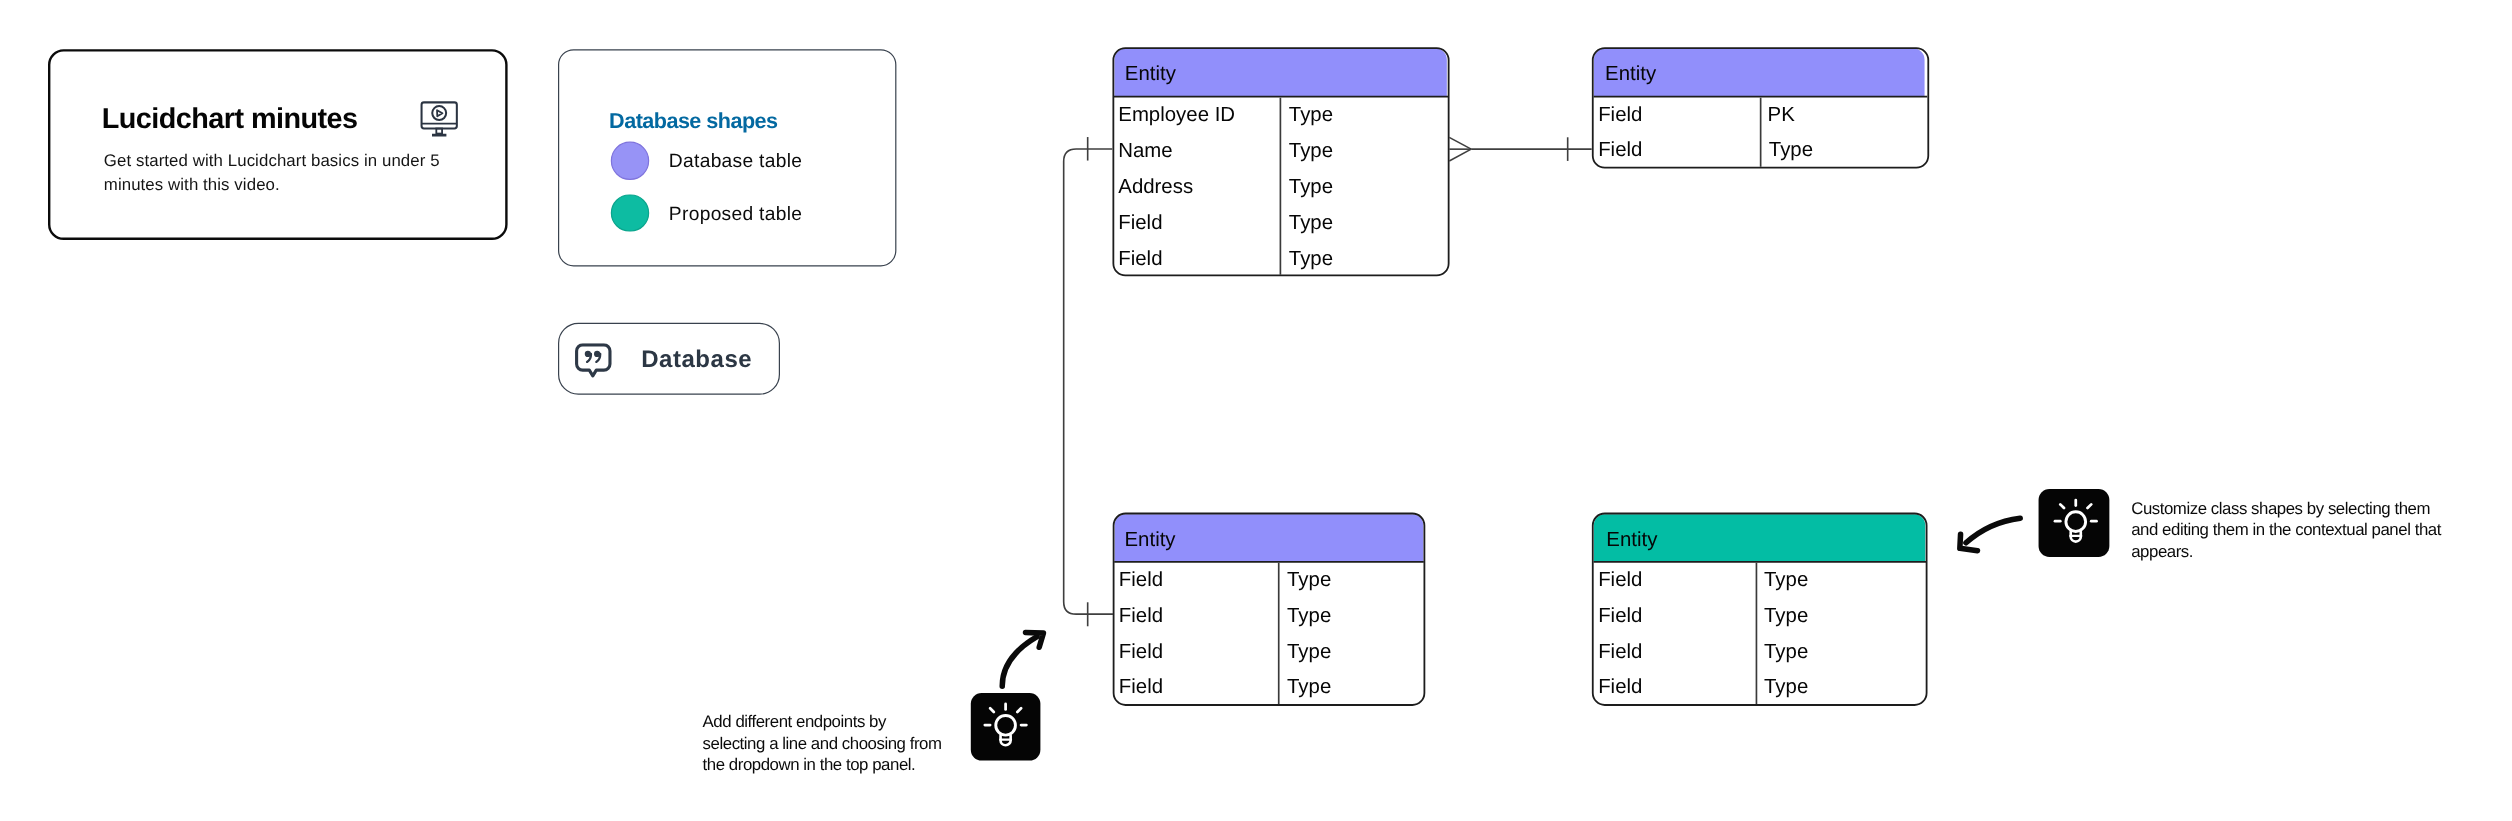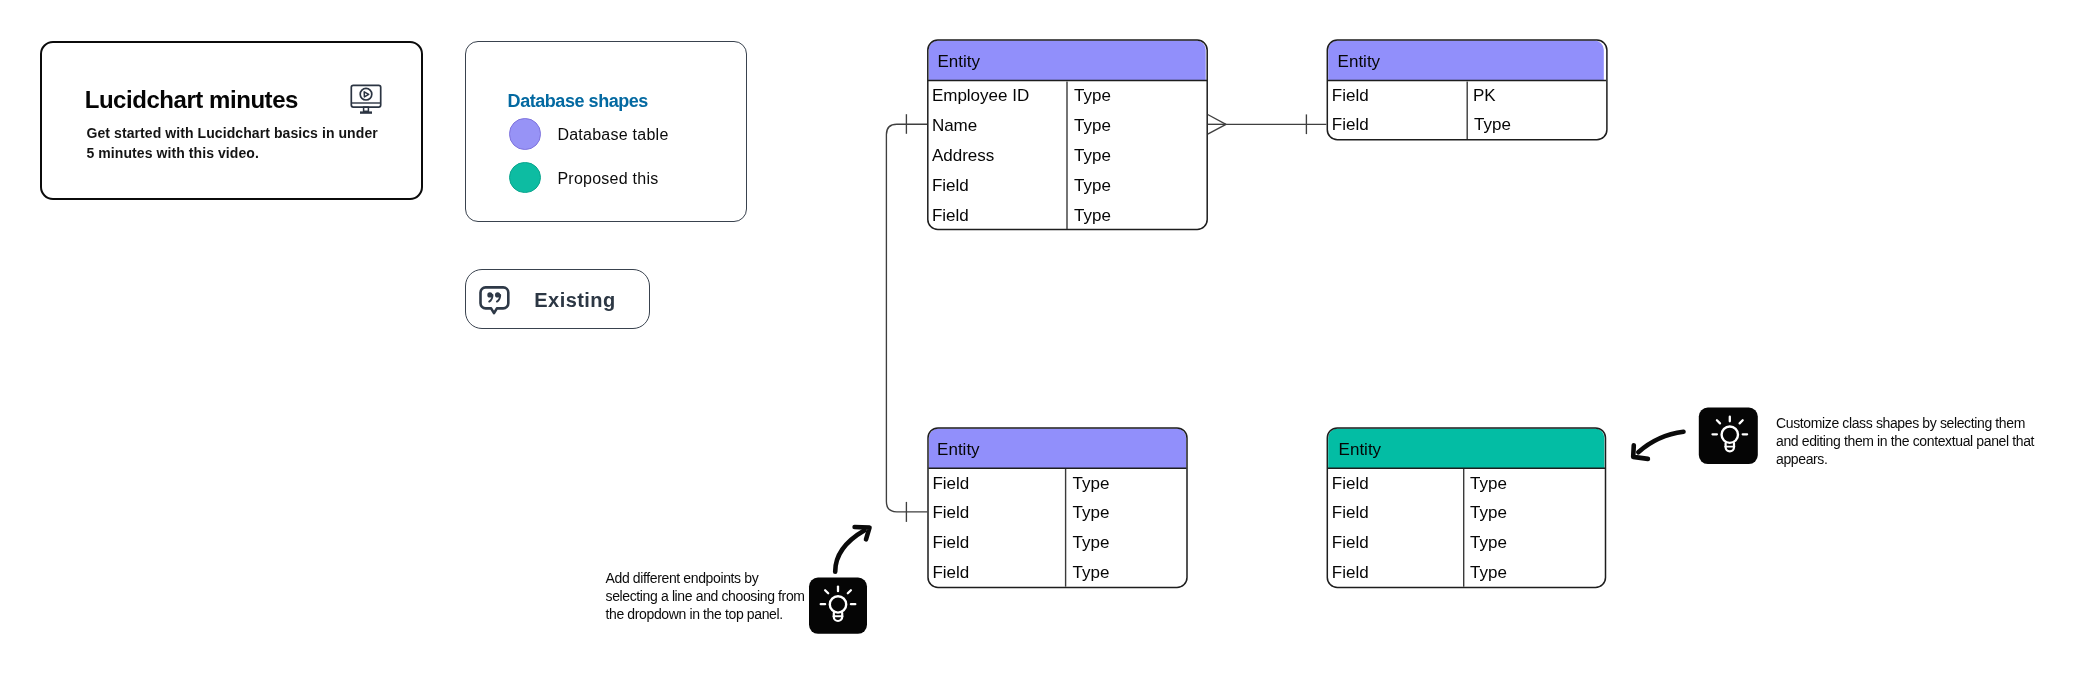--- a/index.html
+++ b/index.html
@@ -118,45 +118,45 @@
       <line x1="1742.7" y1="420.3" x2="1739.6" y2="423.4" stroke-width="2.3"></line>
       <line x1="1712.5" y1="434.3" x2="1716.9" y2="434.3" stroke-width="2.3"></line>
       <line x1="1742.7" y1="434.3" x2="1747.1" y2="434.3" stroke-width="2.3"></line>
     </g>
   </g>
   </g>
 </svg>
 
 <div class="abs" style="left:40px;top:41px;width:383px;height:159px;box-sizing:border-box;border:2.2px solid #0b0b0b;border-radius:13px;"></div>
 <div class="abs" style="left:84.7px;top:85.5px;font-size:24px;letter-spacing:-0.45px;font-weight:bold;color:#050505;">Lucidchart minutes</div>
-<div class="abs" style="left:86.5px;top:122.6px;width:302px;font-size:14px;letter-spacing:0.08px;line-height:20px;color:#141414;font-weight:bold;">Get started with Lucidchart basics in under 5 minutes with this video.</div>
+<div class="abs" style="left:86.5px;top:122.6px;width:302px;font-size:14px;letter-spacing:0.08px;line-height:20px;color:#141414;">Get started with Lucidchart basics in under 5 minutes with this video.</div>
 <svg class="abs" style="left:349.5px;top:84px" width="32" height="31" viewBox="0 0 32 31">
   <g stroke="#2b3442" fill="none">
     <rect x="1.3" y="1.3" width="29.4" height="21.8" rx="2" stroke-width="1.7"></rect>
     <line x1="1.3" y1="19" x2="30.7" y2="19" stroke-width="1.4"></line>
     <rect x="13.6" y="23.1" width="4.8" height="4.2" stroke-width="1.5"></rect>
     <line x1="10" y1="28.6" x2="22" y2="28.6" stroke-width="2.4"></line>
     <circle cx="16" cy="10.2" r="5.8" stroke-width="1.7"></circle>
     <path d="M 14.2,7.8 L 18.7,10.4 L 14.4,12.9 Z" stroke-width="1.5" stroke-linejoin="round"></path>
   </g>
 </svg>
 
 <div class="abs" style="left:465px;top:41px;width:282px;height:181px;box-sizing:border-box;border:1.4px solid #39424e;border-radius:13px;"></div>
 <div class="abs" style="left:507.6px;top:73.9px;font-size:18px;letter-spacing:-0.45px;font-weight:bold;color:#0369a1;margin-top:17px;">Database shapes</div>
 <div class="abs" style="left:509.2px;top:118px;width:31.5px;height:31.5px;border-radius:50%;background:#9793f6;box-sizing:border-box;border:1px solid #7f74dd;"></div>
 <div class="abs" style="left:509.2px;top:161.5px;width:31.5px;height:31.5px;border-radius:50%;background:#0dbca2;box-sizing:border-box;border:1px solid #0aa58d;"></div>
 <div class="abs" style="left:557.4px;top:125.7px;font-size:16px;letter-spacing:0.25px;color:#0b0b0b;">Database table</div>
-<div class="abs" style="left:557.4px;top:169.5px;font-size:16px;letter-spacing:0.25px;color:#0b0b0b;">Proposed this</div>
+<div class="abs" style="left:557.4px;top:169.5px;font-size:16px;letter-spacing:0.25px;color:#0b0b0b;">Proposed table</div>
 
 <div class="abs" style="left:464.5px;top:268.5px;width:185px;height:60.5px;box-sizing:border-box;border:1.6px solid #39424e;border-radius:17px;"></div>
 <svg class="abs" style="left:478.5px;top:285.5px" width="31" height="29" viewBox="0 0 31 29">
   <path d="M 6.6,1.4 H 24.2 A 5.1,5.1 0 0 1 29.3,6.5 V 17.3 A 5.1,5.1 0 0 1 24.2,22.4 H 17.9 L 15,27.2 L 12.1,22.4 H 6.6 A 5.1,5.1 0 0 1 1.5,17.3 V 6.5 A 5.1,5.1 0 0 1 6.6,1.4 Z" fill="none" stroke="#2e3947" stroke-width="2.6" stroke-linejoin="round"></path>
   <g fill="#2e3947">
     <circle cx="10.9" cy="8.9" r="2.6"></circle>
     <path d="M 13.5,8.9 c 0,3.3 -1.2,5.4 -3.3,6.7" stroke="#2e3947" stroke-width="1.9" fill="none" stroke-linecap="round"></path>
     <circle cx="18.6" cy="8.9" r="2.6"></circle>
     <path d="M 21.2,8.9 c 0,3.3 -1.2,5.4 -3.3,6.7" stroke="#2e3947" stroke-width="1.9" fill="none" stroke-linecap="round"></path>
   </g>
 </svg>
-<div class="abs" style="left:534.3px;top:289.3px;font-size:20px;letter-spacing:0.45px;font-weight:bold;color:#2c3744;">Existing</div>
+<div class="abs" style="left:534.3px;top:289.3px;font-size:20px;letter-spacing:0.45px;font-weight:bold;color:#2c3744;">Database</div>
 
-<div class="abs tiptext" style="left:585.5px;top:569px;margin-left:20px;">Add different endpoints by<br>selecting a line and choosing from<br>the dropdown in the top panel.</div>
+<div class="abs tiptext" style="left:585.5px;top:592px;">Add different endpoints by<br>selecting a line and choosing from<br>the dropdown in the top panel.</div>
 <div class="abs tiptext" style="left:1776px;top:414px;">Customize class shapes by selecting them<br>and editing them in the contextual panel that<br>appears.</div>
 
 </body></html>

